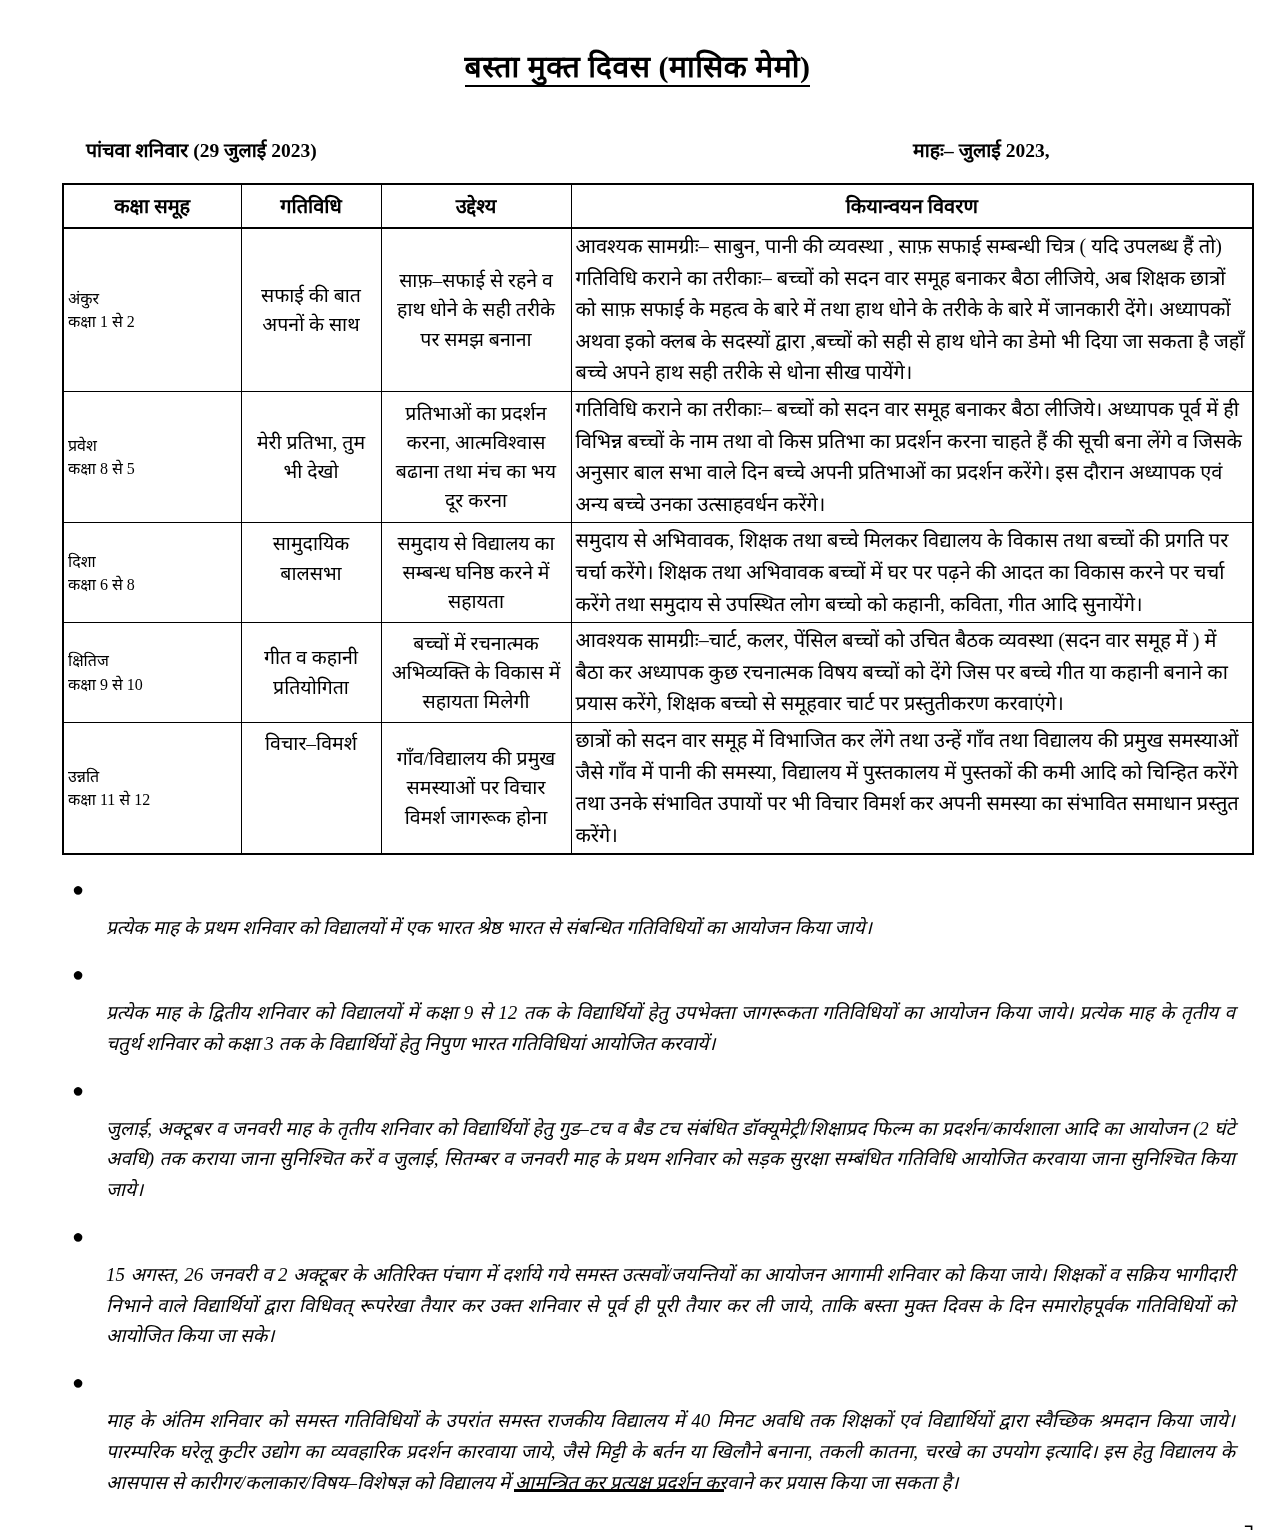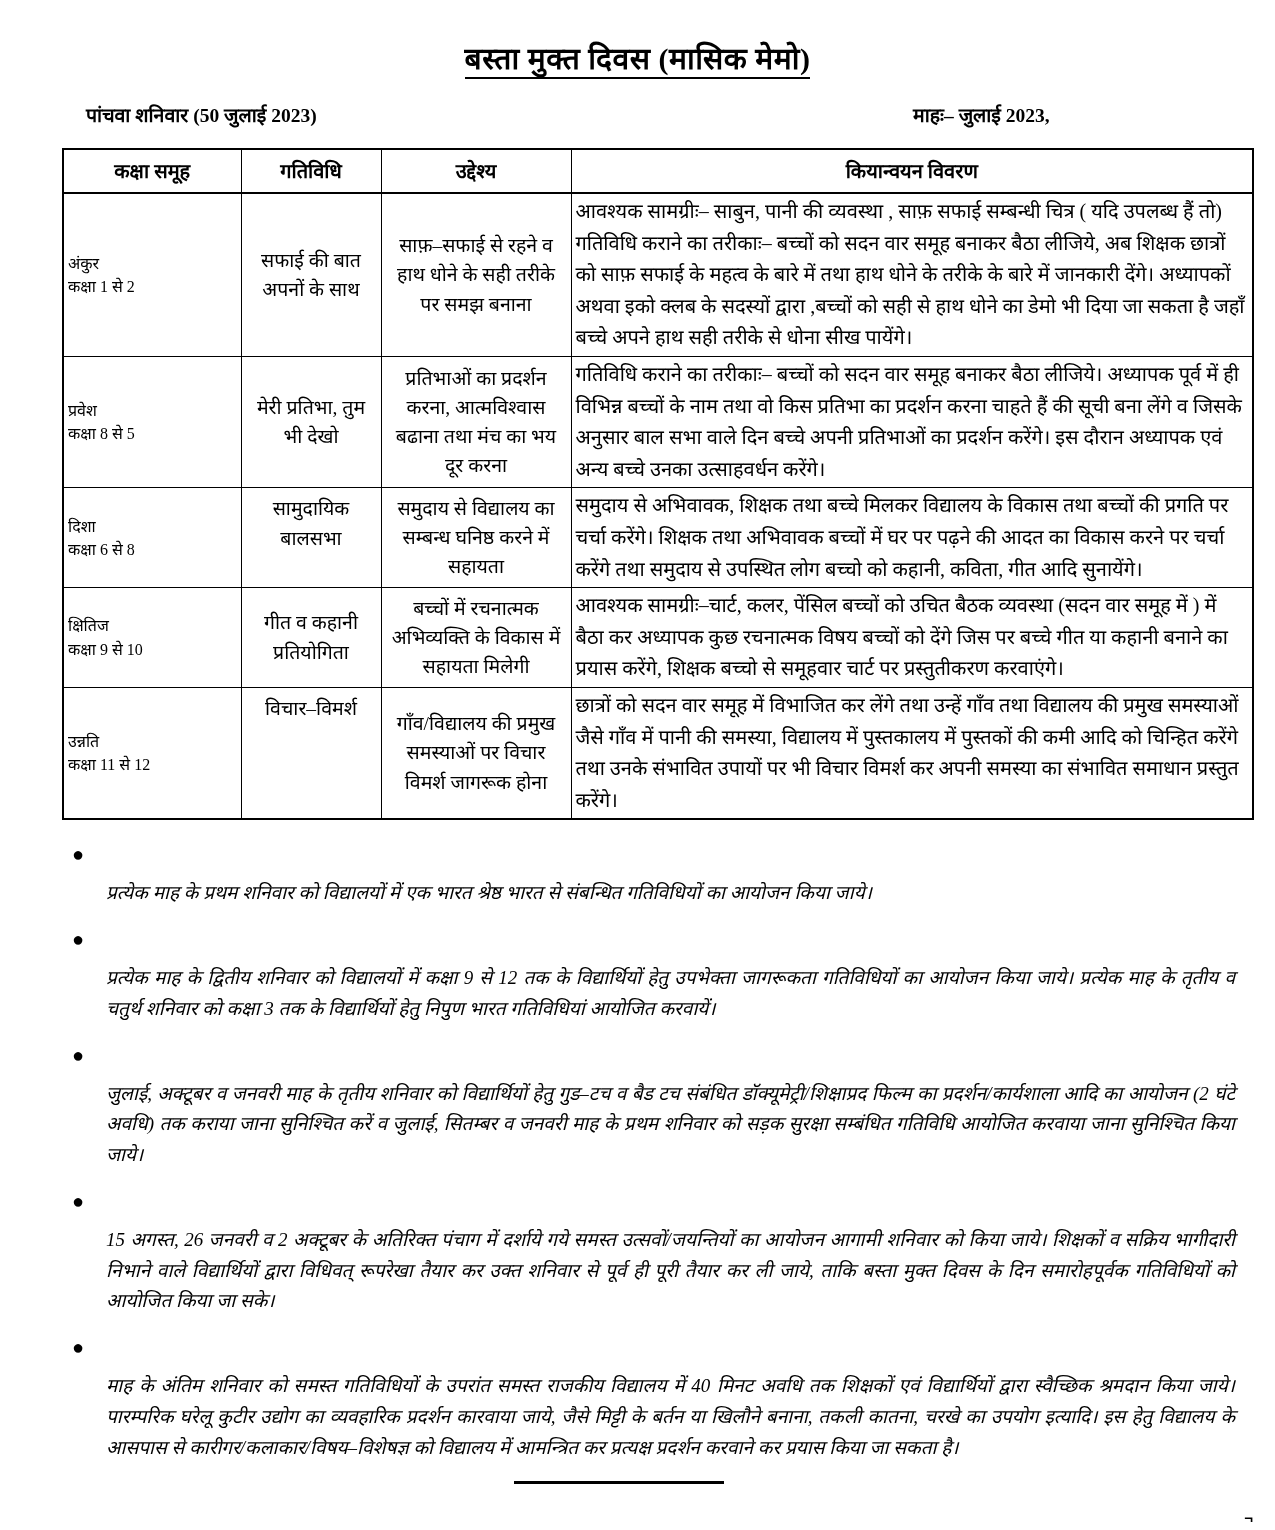--- a/index.html
+++ b/index.html
@@ -23,40 +23,40 @@
     padding: 0;
     position: relative;
   }
 
   
   .doc-title {
     text-align: center;
     font-size: 30px;
     font-weight: bold;
     letter-spacing: 0.5px;
-    margin: 0;
+    margin: 8px;
     padding-top: 42px;
     line-height: 1.1;
   }
   .doc-title span.ul {
     border-bottom: 2.5px solid #000;
     padding-bottom: 2px;
   }
 
   .subheader {
     display: flex;
     align-items: baseline;
     margin-top: 26px;
     padding: 0 72px 0 68px;
     font-size: 19.5px;
     font-weight: bold;
   }
   .subheader .sh-left   { flex: 0 0 auto; width: 350px; text-align: left; }
   .subheader .sh-center { flex: 1 1 auto; text-align: left; padding-left: 18px;}
-  .subheader .sh-right  { flex: 0 0 auto; width: 290px; text-align: left; padding-left: 10px;}
+  .subheader .sh-right  { flex: 0 0 auto; width: 290px; text-align: left; padding-left: 10px; margin-top: 27px;}
 
   
   .memo-table-wrap {
     padding: 0 22px 0 62px;
     margin-top: 20px;
   }
   table.memo {
     border-collapse: collapse;
     width: 1190px;
     table-layout: fixed;
@@ -168,21 +168,21 @@
   }
 </style>
 </head>
 <body>
 
 <div class="page">
 
   <h1 class="doc-title"><span class="ul">बस्ता मुक्त दिवस (मासिक मेमो)</span></h1>
 
   <div class="subheader">
-    <div class="sh-center">पांचवा शनिवार (50 जुलाई 2023)</div>
+    <div class="sh-center">पांचवा शनिवार (29 जुलाई 2023)</div>
     <div class="sh-right">माहः– जुलाई 2023,</div>
   </div>
 
   <div class="memo-table-wrap">
     <table class="memo">
       <colgroup>
         <col class="c1">
           <col class="c2">
           <col class="c3">
           <col class="c4">

